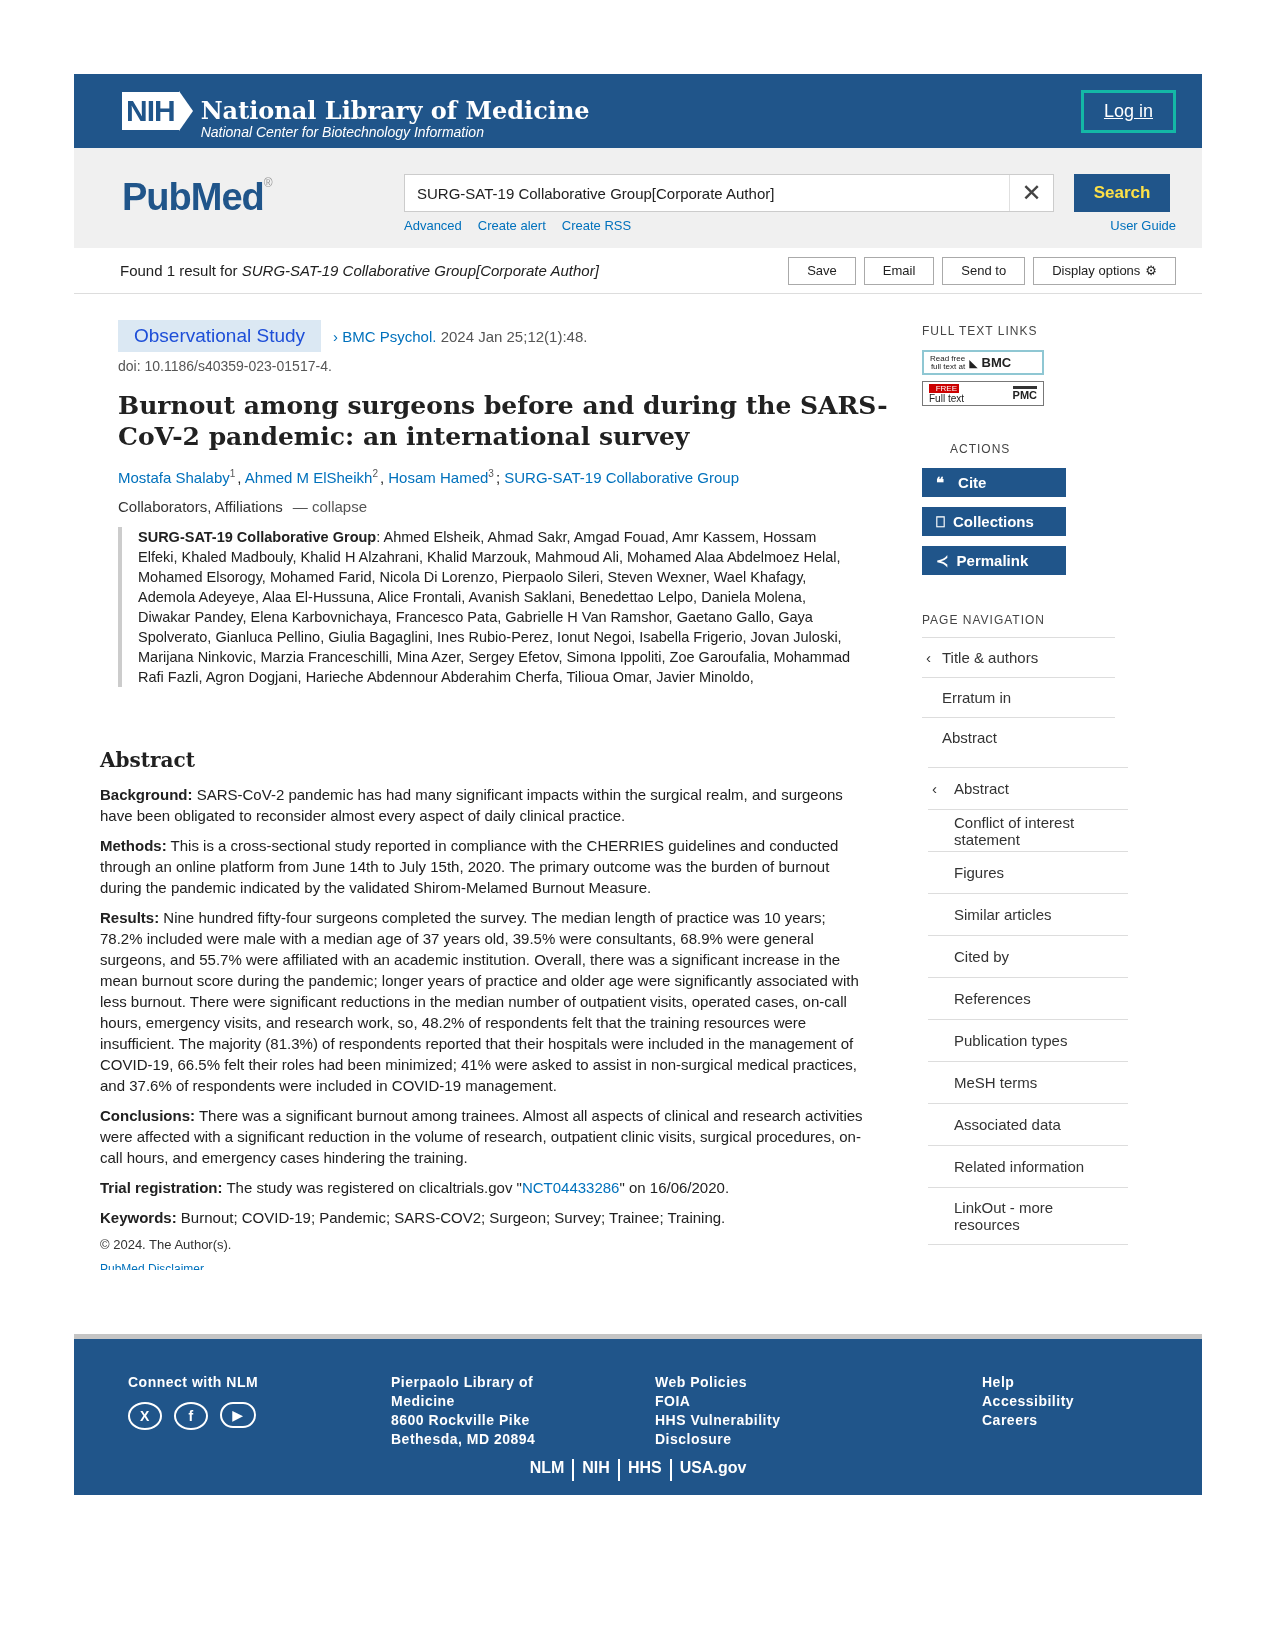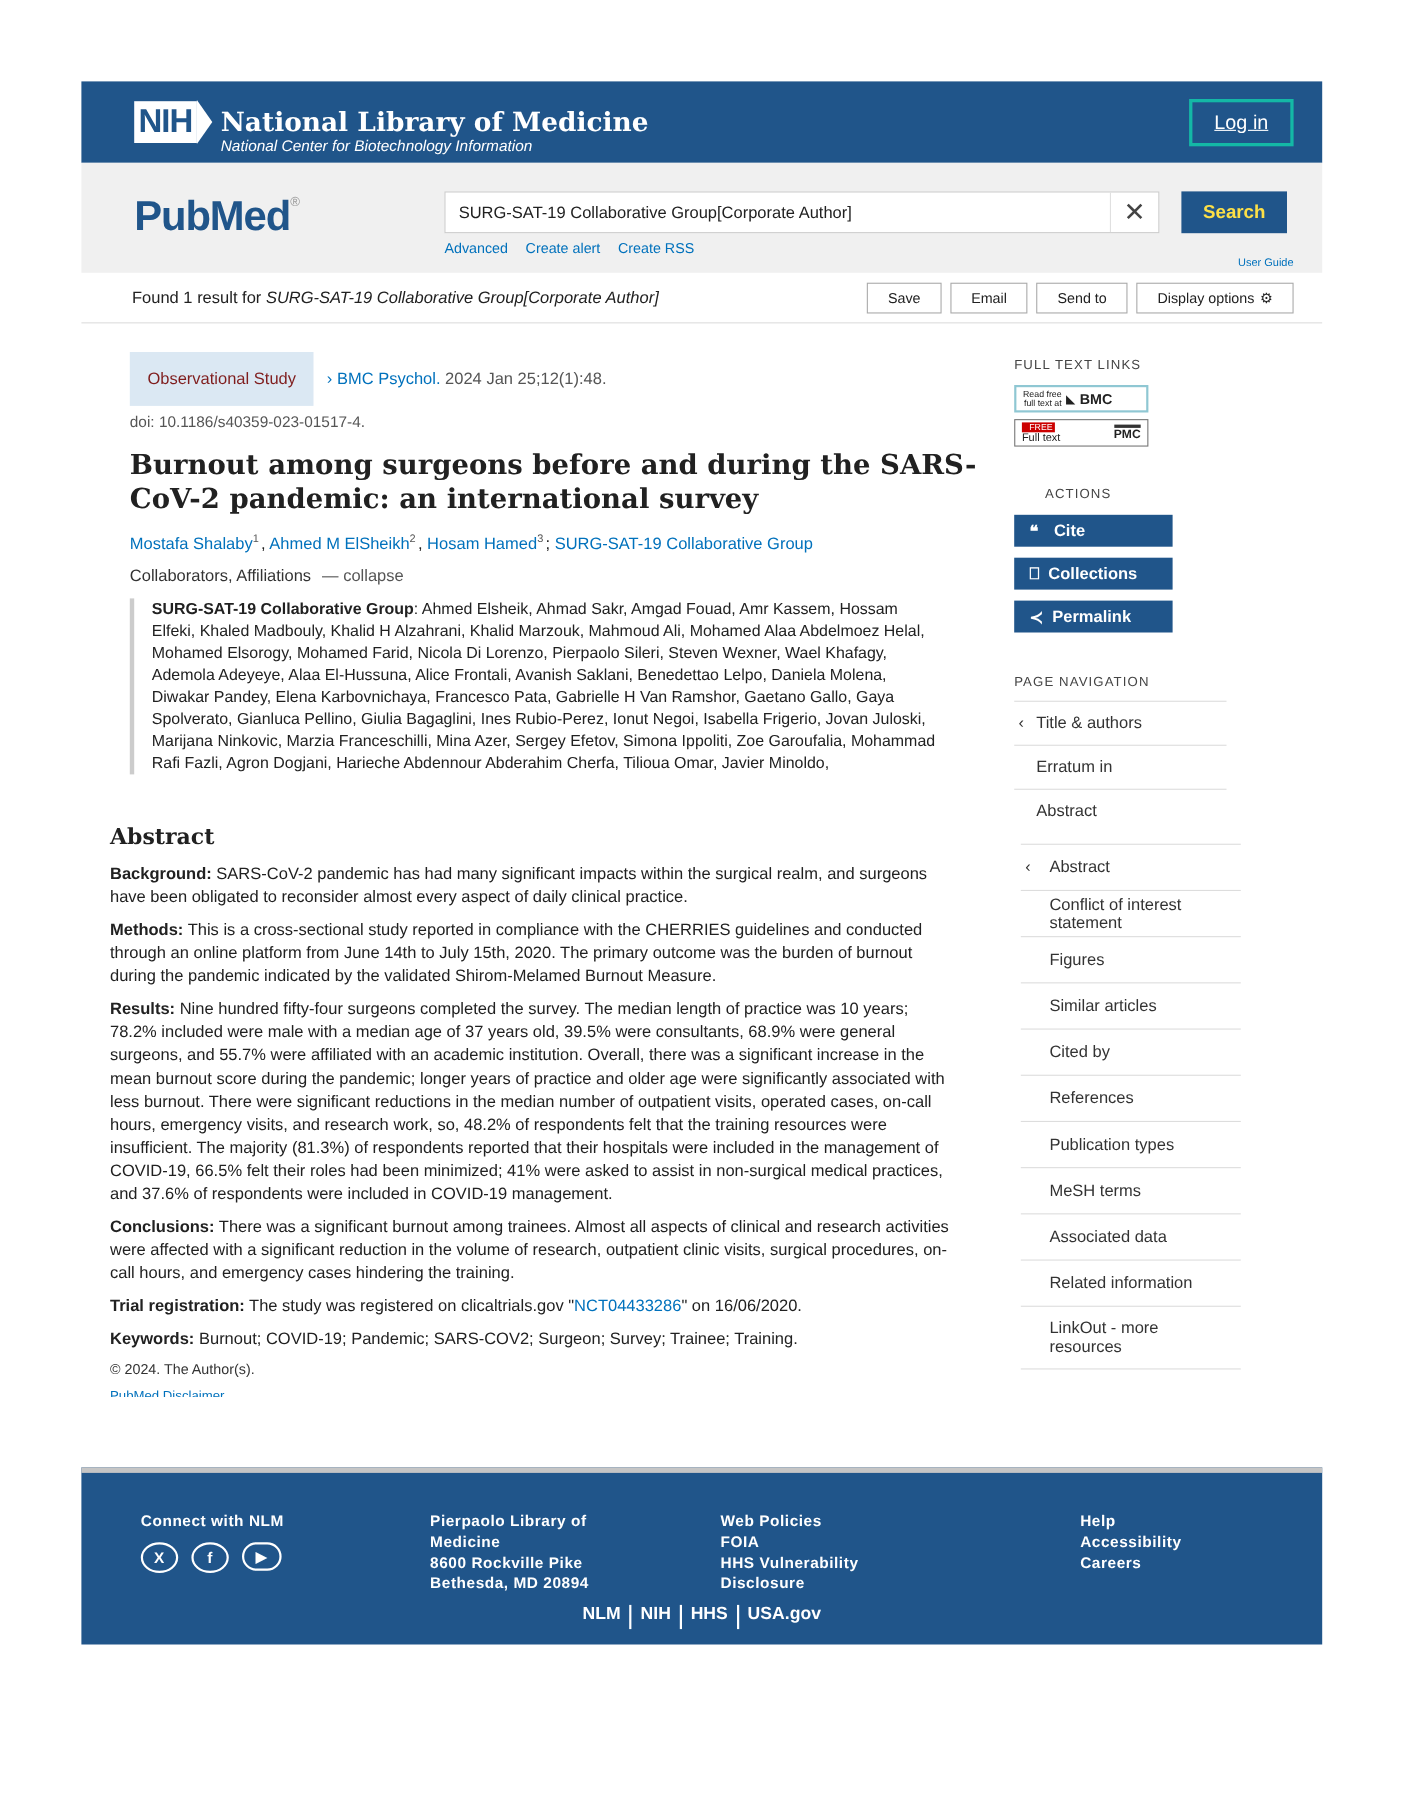--- a/index.html
+++ b/index.html
@@ -21,33 +21,33 @@
 
   
   .search-area { background: #f0f0f0; height: 100px; position: relative; }
   .pubmed-logo { position: absolute; left: 48px; top: 28px; font-size: 38px; font-weight: bold; color: #20558a; letter-spacing: -1px; }
   .pubmed-logo .reg { font-size: 12px; vertical-align: top; color: #999; font-weight: normal; }
   .search-box { position: absolute; left: 330px; top: 26px; width: 650px; height: 38px; background: #fff; border: 1px solid #ccc; display: flex; align-items: center; }
   .search-input { flex: 1; border: none; font-size: 15px; padding: 0 12px; font-family: "Liberation Sans", sans-serif; color: #212121; height: 100%; background: transparent; }
   .clear-btn { width: 44px; height: 100%; display: flex; align-items: center; justify-content: center; border-left: 1px solid #e0e0e0; font-size: 24px; color: #444; }
   .search-btn { position: absolute; left: 980px; top: 26px; width: 96px; height: 38px; background: #20558a; color: #fde047; font-weight: bold; font-size: 17px; border: none; display: flex; align-items: center; justify-content: center; margin-left: 20px; }
   .search-links { position: absolute; left: 330px; top: 70px; display: flex; gap: 16px; font-size: 13px; }
-  .user-guide { position: absolute; right: 26px; top: 86px; font-size: 10px; }
+  .user-guide { position: absolute; right: 26px; top: 70px; font-size: 13px; }
 
   
   .results-bar { height: 46px; border-bottom: 1px solid #ddd; display: flex; align-items: center; justify-content: space-between; padding: 0 26px 0 46px; }
   .results-text { font-size: 15px; }
   .results-text em { font-style: italic; }
   .results-actions { display: flex; gap: 8px; }
   .rbtn { border: 1px solid #aaa; background: #fff; font-size: 13px; height: 28px; padding: 0 18px; display: flex; align-items: center; gap: 5px; color: #212121; }
 
   
   .article { position: absolute; left: 48px; top: 250px; width: 770px; }
   .pubtype-row { display: flex; align-items: center; gap: 12px; font-size: 15px; }
-  .pubtype { background: #dbe8f3; color: #7f1d1d; padding: 16px 16px; font-size: 15px; }
+  .pubtype { background: #dbe8f3; color: #1d4ed8; padding: 5px 16px; font-size: 19px; }
   .citation .journal { color: #0071bc; }
   .citation .date { color: #555; }
   .doi { font-size: 14px; color: #555; margin-top: 6px; }
   .title { font-family: "DejaVu Serif", "Liberation Serif", serif; font-size: 25px; font-weight: bold; line-height: 31px; margin-top: 16px; color: #212121; }
   .authors { margin-top: 16px; font-size: 15px; color: #0071bc; }
   .authors sup { color: #555; font-size: 10px; margin-right: 2px; }
   .authors .sep { color: #212121; }
   .collab-toggle { margin-top: 12px; font-size: 15px; color: #333; display: flex; gap: 10px; }
   .collab-toggle .collapse { color: #555; }
   .collab-box { margin-top: 12px; border-left: 4px solid #ccc; padding-left: 16px; width: 740px; }

